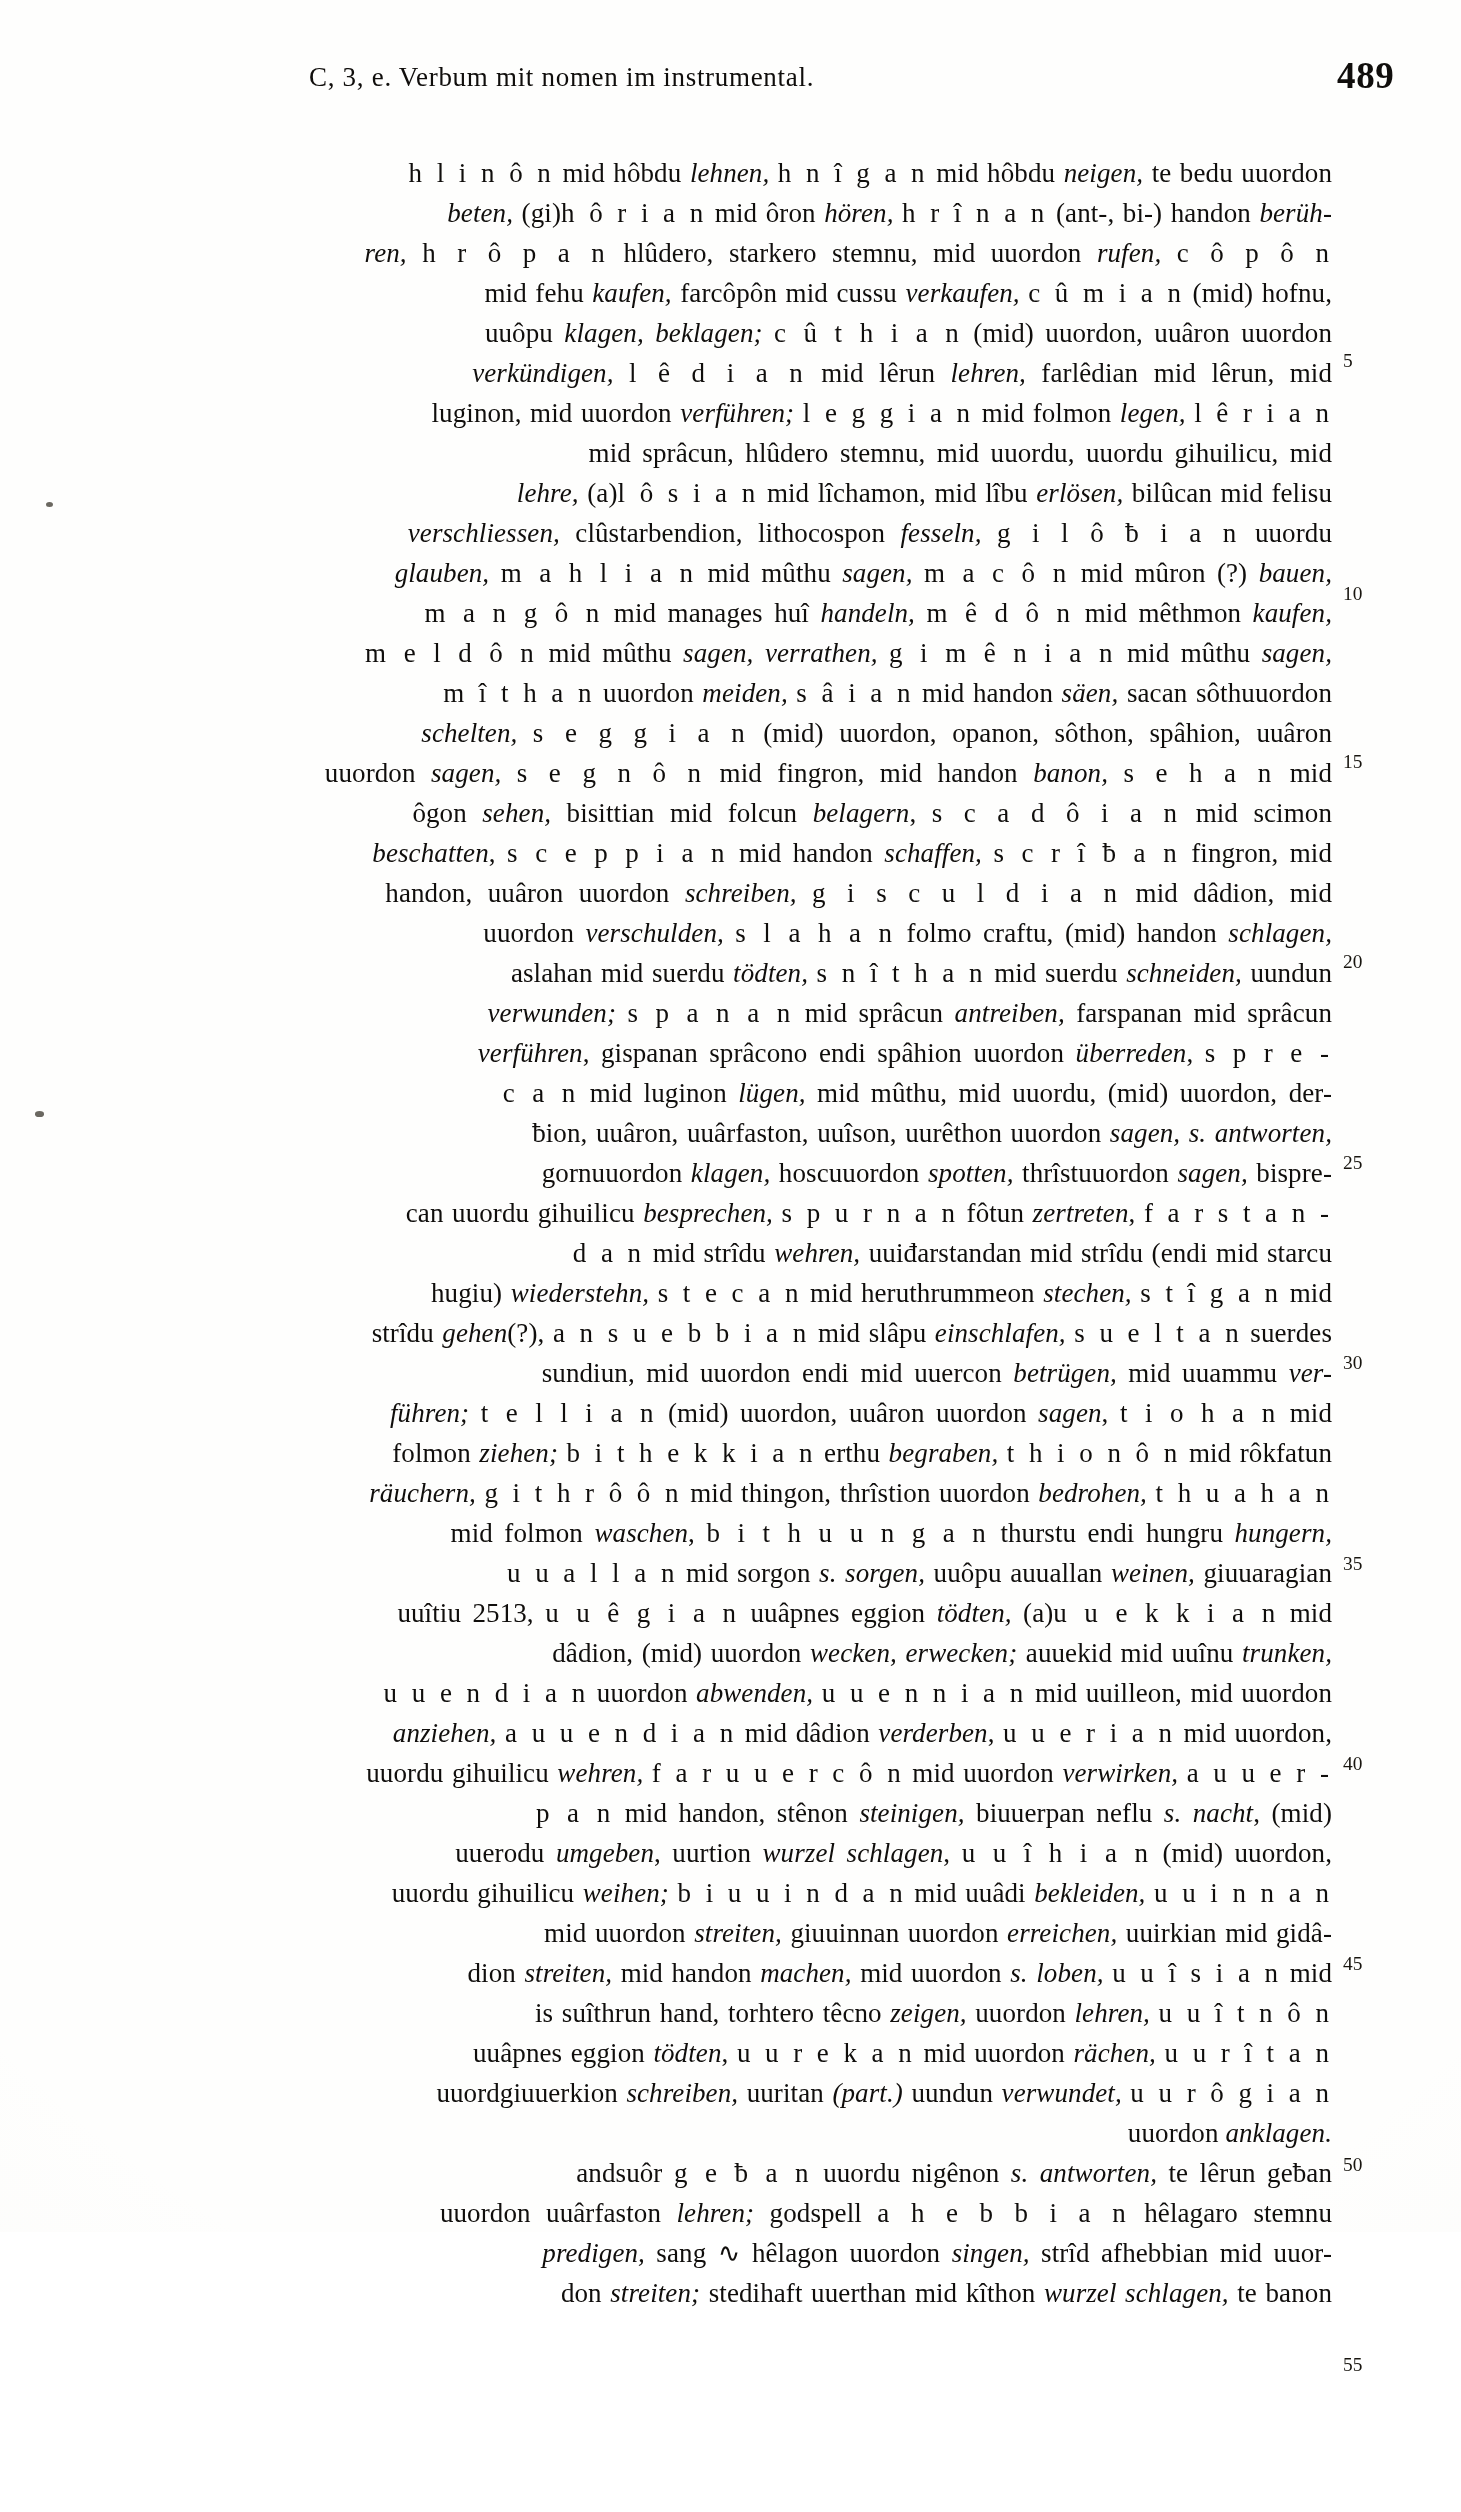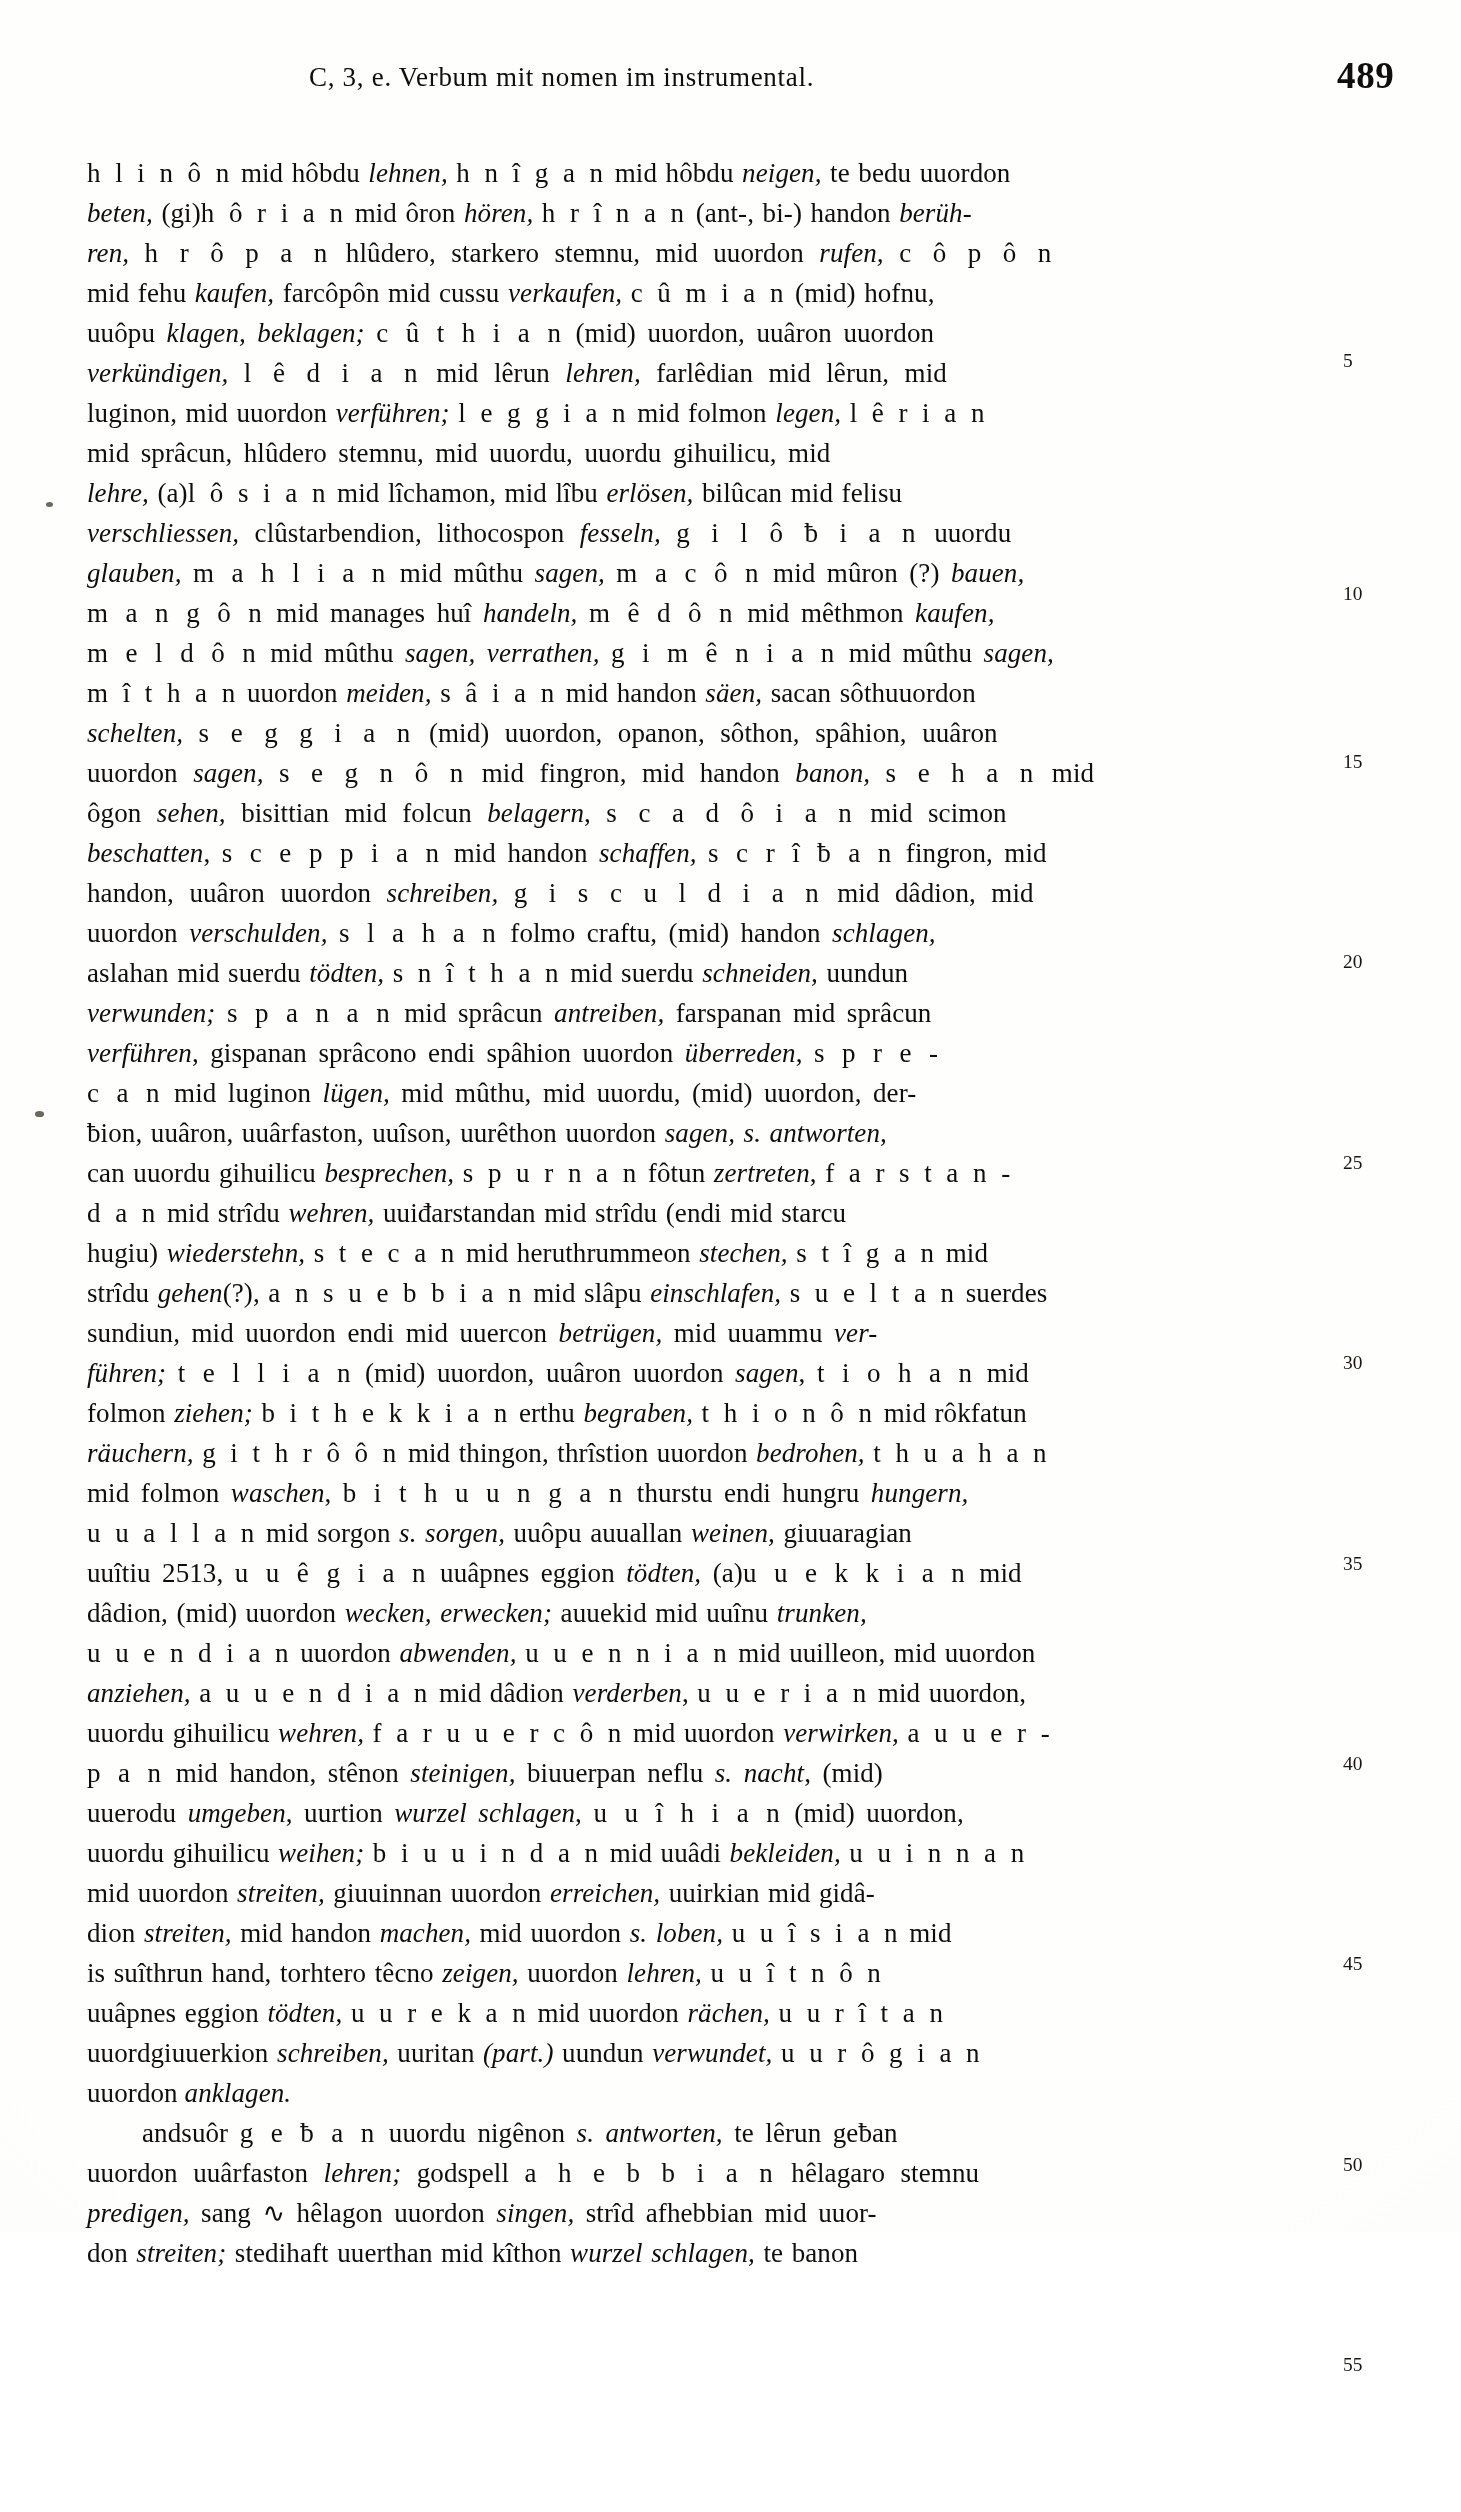--- a/index.html
+++ b/index.html
@@ -69,20 +69,21 @@
     width: 1245px;
   }
 
   .ln {
     position: relative;
     height: 40px;
     font-size: 27px;
     line-height: 40px;
     white-space: nowrap;
     letter-spacing: 0.1px;
+    text-align: right;
   }
 
   
   .ws1 { word-spacing: 1.7px; }
   .ws2 { word-spacing: 4.6px; }
   .ws3 { word-spacing: 8.6px; }
 
   
   .sp {
     letter-spacing: 3.1px;
@@ -162,20 +163,21 @@
     <div class="ln ws3">uuordon <span class="g">sagen,</span> <span class="sp">s e g n ô n</span> mid fingron, mid handon <span class="g">banon,</span> <span class="sp">s e h a n</span> mid</div>
     <div class="ln ws3">ôgon <span class="g">sehen,</span> bisittian mid folcun <span class="g">belagern</span>, <span class="sp">s c a d ô i a n</span> mid scimon</div>
     <div class="ln ws2"><span class="g">beschatten</span>, <span class="sp">s c e p p i a n</span> mid handon <span class="g">schaffen,</span> <span class="sp">s c r î ƀ a n</span> fingron, mid</div>
     <div class="ln ws3">handon, uuâron uuordon <span class="g">schreiben,</span> <span class="sp">g i s c u l d i a n</span> mid dâdion, mid</div>
     <div class="ln ws2">uuordon <span class="g">verschulden,</span> <span class="sp">s l a h a n</span> folmo craftu, (mid) handon <span class="g">schlagen,</span></div>
     <div class="ln ws1">aslahan mid suerdu <span class="g">tödten,</span> <span class="sp">s n î t h a n</span> mid suerdu <span class="g">schneiden,</span> uundun</div>
     <div class="ln ws2"><span class="g">verwunden;</span> <span class="sp">s p a n a n</span> mid sprâcun <span class="g">antreiben,</span> farspanan mid sprâcun</div>
     <div class="ln ws2"><span class="g">verführen</span>, gispanan sprâcono endi spâhion uuordon <span class="g">überreden</span>, <span class="sp">s p r e -</span></div>
     <div class="ln ws2"><span class="sp">c a n</span> mid luginon <span class="g">lügen,</span> mid mûthu, mid uuordu, (mid) uuordon, der-</div>
     <div class="ln ws1">ƀion, uuâron, uuârfaston, uuîson, uurêthon uuordon <span class="g">sagen, s. antworten,</span></div>
+    <div class="ln ws1">gornuuordon <span class="g">klagen,</span> hoscuuordon <span class="g">spotten,</span> thrîstuuordon <span class="g">sagen,</span> bispre-</div>
     <div class="ln ws1">can uuordu gihuilicu <span class="g">besprechen,</span> <span class="sp">s p u r n a n</span> fôtun <span class="g">zertreten</span>, <span class="sp">f a r s t a n -</span></div>
     <div class="ln ws1"><span class="sp">d a n</span> mid strîdu <span class="g">wehren,</span> uuiđarstandan mid strîdu (endi mid starcu</div>
     <div class="ln ws1">hugiu) <span class="g">wiederstehn,</span> <span class="sp">s t e c a n</span> mid heruthrummeon <span class="g">stechen,</span> <span class="sp">s t î g a n</span> mid</div>
     <div class="ln ws1">strîdu <span class="g">gehen</span>(?), <span class="sp">a n s u e b b i a n</span> mid slâpu <span class="g">einschlafen,</span> <span class="sp">s u e l t a n</span> suerdes</div>
     <div class="ln ws2">sundiun, mid uuordon endi mid uuercon <span class="g">betrügen,</span> mid uuammu <span class="g">ver-</span></div>
     <div class="ln ws2"><span class="g">führen;</span> <span class="sp">t e l l i a n</span> (mid) uuordon, uuâron uuordon <span class="g">sagen</span>, <span class="sp">t i o h a n</span> mid</div>
     <div class="ln ws1">folmon <span class="g">ziehen;</span> <span class="sp">b i t h e k k i a n</span> erthu <span class="g">begraben,</span> <span class="sp">t h i o n ô n</span> mid rôkfatun</div>
     <div class="ln ws1"><span class="g">räuchern,</span> <span class="sp">g i t h r ô ô n</span> mid thingon, thrîstion uuordon <span class="g">bedrohen,</span> <span class="sp">t h u a h a n</span></div>
     <div class="ln ws2">mid folmon <span class="g">waschen</span>, <span class="sp">b i t h u u n g a n</span> thurstu endi hungru <span class="g">hungern,</span></div>
     <div class="ln ws1"><span class="sp">u u a l l a n</span> mid sorgon <span class="g">s. sorgen,</span> uuôpu auuallan <span class="g">weinen,</span> giuuaragian</div>

